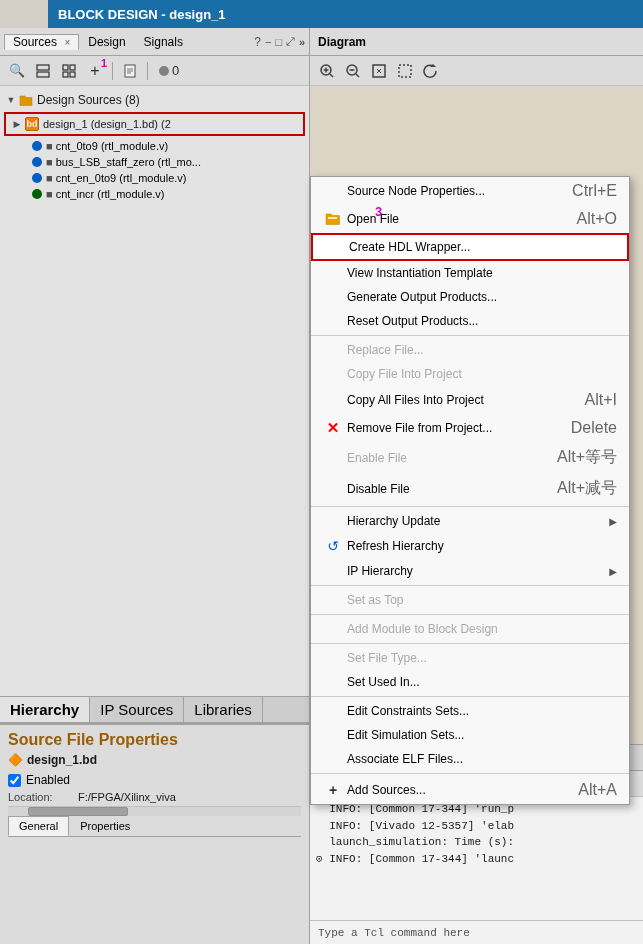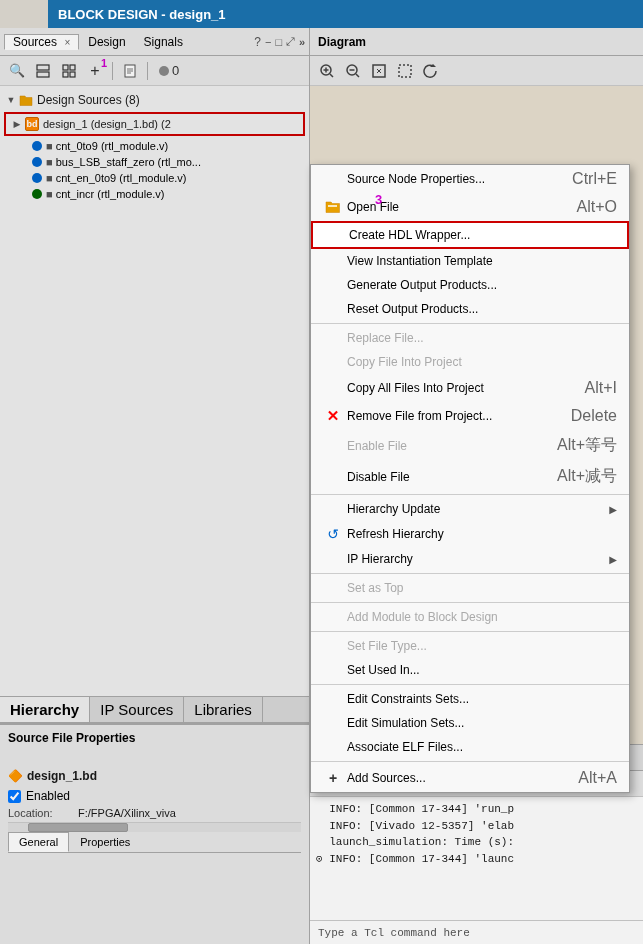--- a/index.html
+++ b/index.html
@@ -217,23 +217,23 @@
     .properties-panel {
       background: #e8e8e8;
       border-top: 1px solid #aaa;
       padding: 6px 8px;
       height: 220px;
       overflow: hidden;
     }
 
     .properties-title {
       font-weight: bold;
-      font-size: 12px;
-      margin-bottom: 24px;
-      color: #000000;
+      font-size: 16px;
+      margin-bottom: 4px;
+      color: #a16207;
     }
 
     .properties-icon {
       color: #e8a000;
       margin-right: 4px;
     }
 
     .properties-name {
       font-weight: bold;
       color: #1a1a1a;
@@ -387,21 +387,21 @@
       top: 0;
       left: 0;
       right: 0;
       bottom: 0;
       z-index: 100;
       background: rgba(0,0,0,0.05);
     }
 
     .context-menu {
       position: absolute;
-      top: 136px;
+      top: 148px;
       left: 310px;
       width: 320px;
       background: #f8f8f8;
       border: 1px solid #999;
       box-shadow: 3px 3px 8px rgba(0,0,0,0.3);
       z-index: 200;
     }
 
     .menu-item {
       display: flex;

